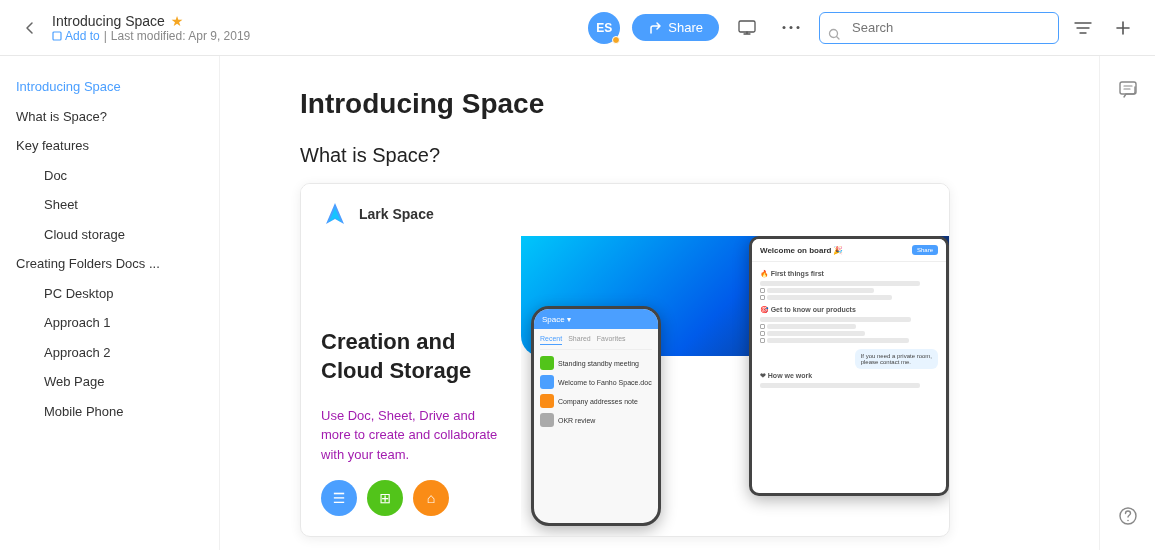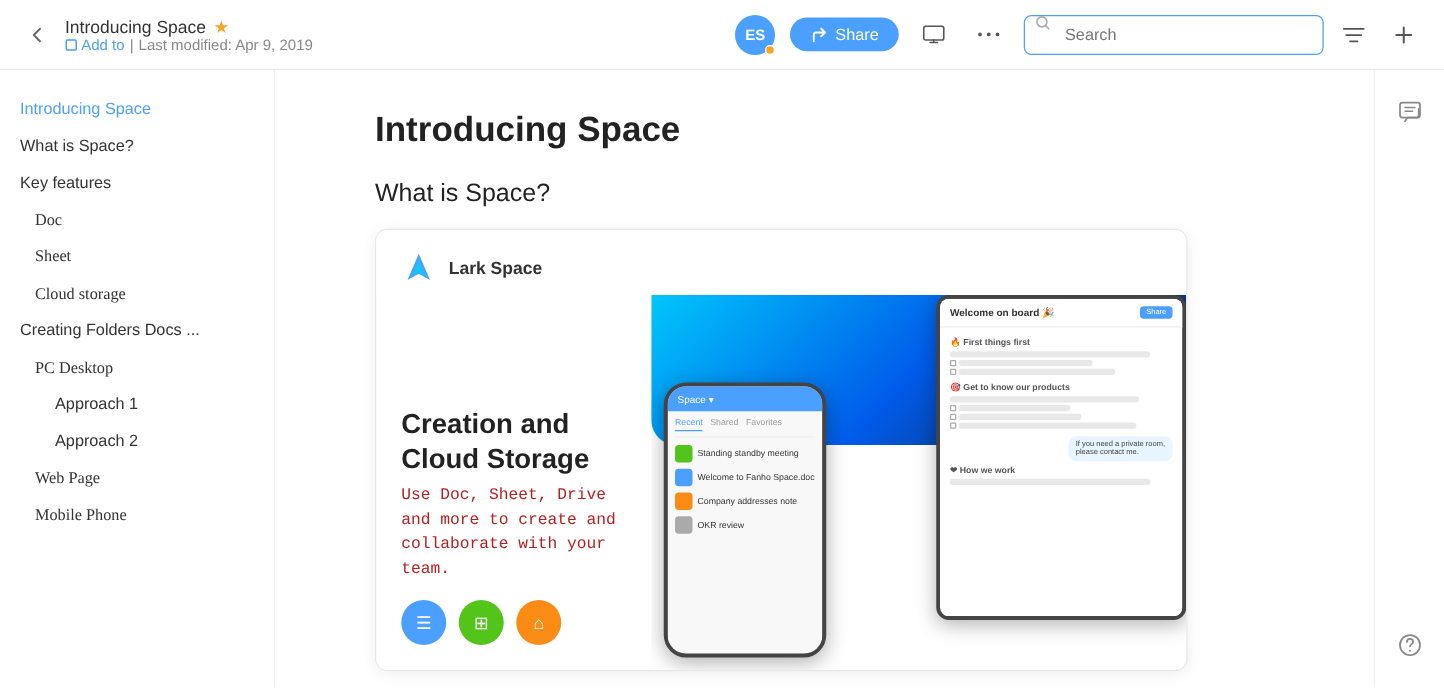--- a/index.html
+++ b/index.html
@@ -105,21 +105,21 @@
       border-radius: 4px;
     }
     .topbar-right {
       display: flex;
       align-items: center;
       gap: 8px;
     }
     .search-container {
       position: relative;
       display: flex;
-      align-items: flex-start;
+      align-items: flex-end;
     }
     .search-input {
       width: 240px;
       height: 32px;
       border: 1.5px solid #4B9FFF;
       border-radius: 6px;
       padding: 0 32px 0 32px;
       font-size: 13px;
       outline: none;
       color: #333;
@@ -164,21 +164,21 @@
     }
     .sidebar-item {
       padding: 5px 16px;
       font-size: 13px;
       cursor: pointer;
       border-radius: 0;
       color: #333;
       line-height: 1.5;
     }
     .sidebar-item.active { color: #4B9FFF; }
-    .sidebar-item.sub1 { padding-left: 28px; font-family: Liberation Serif, serif; }
+    .sidebar-item.sub1 { padding-left: 44px; }
     .sidebar-item.sub2 { padding-left: 44px; }
 
     
     .main-content {
       flex: 1;
       overflow-y: auto;
       padding: 32px 80px;
     }
     .doc-heading-1 {
       font-size: 28px;
@@ -231,24 +231,23 @@
       justify-content: flex-end;
     }
     .card-title-bold {
       font-size: 22px;
       font-weight: 700;
       color: #222;
       line-height: 1.3;
     }
     .card-subtitle {
       font-size: 13px;
-      color: #b91c1c;
-      margin-top: 4px;
+      color: #a21caf;
+      margin-top: 20px;
       line-height: 1.5;
-      font-family: Liberation Mono, monospace;
     }
     .card-right {
       flex: 1;
       position: relative;
       overflow: hidden;
     }
     .card-gradient-bg {
       position: absolute;
       top: 0; right: 0;
       width: 100%;

